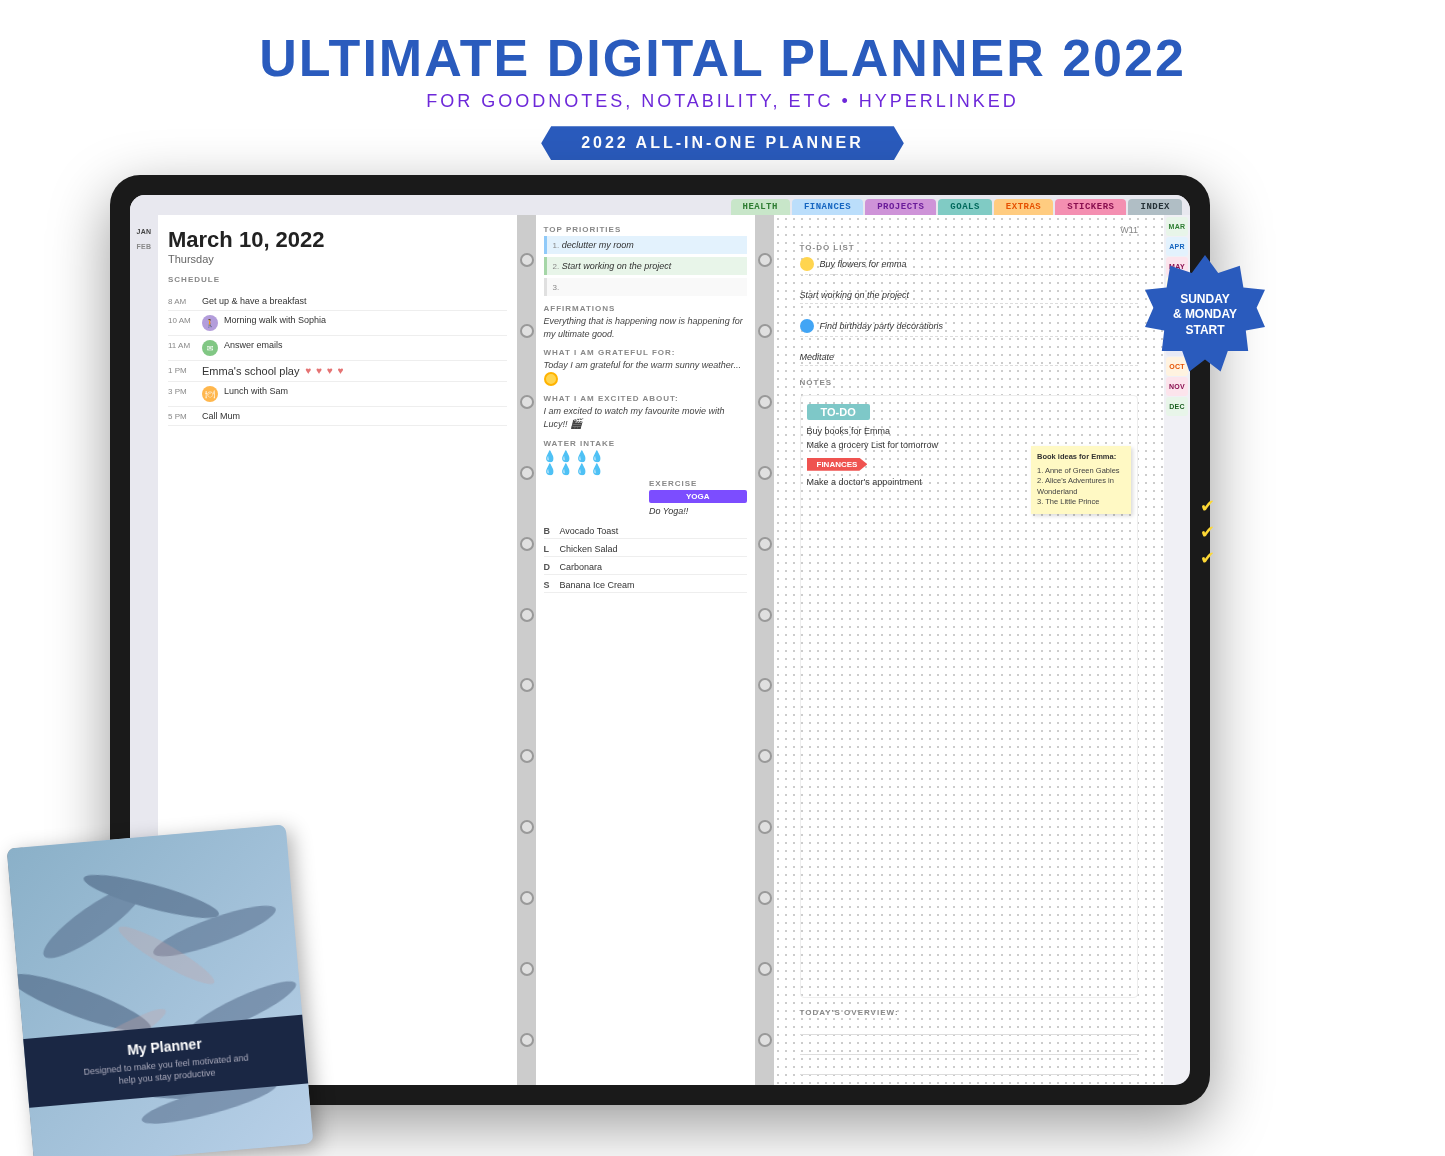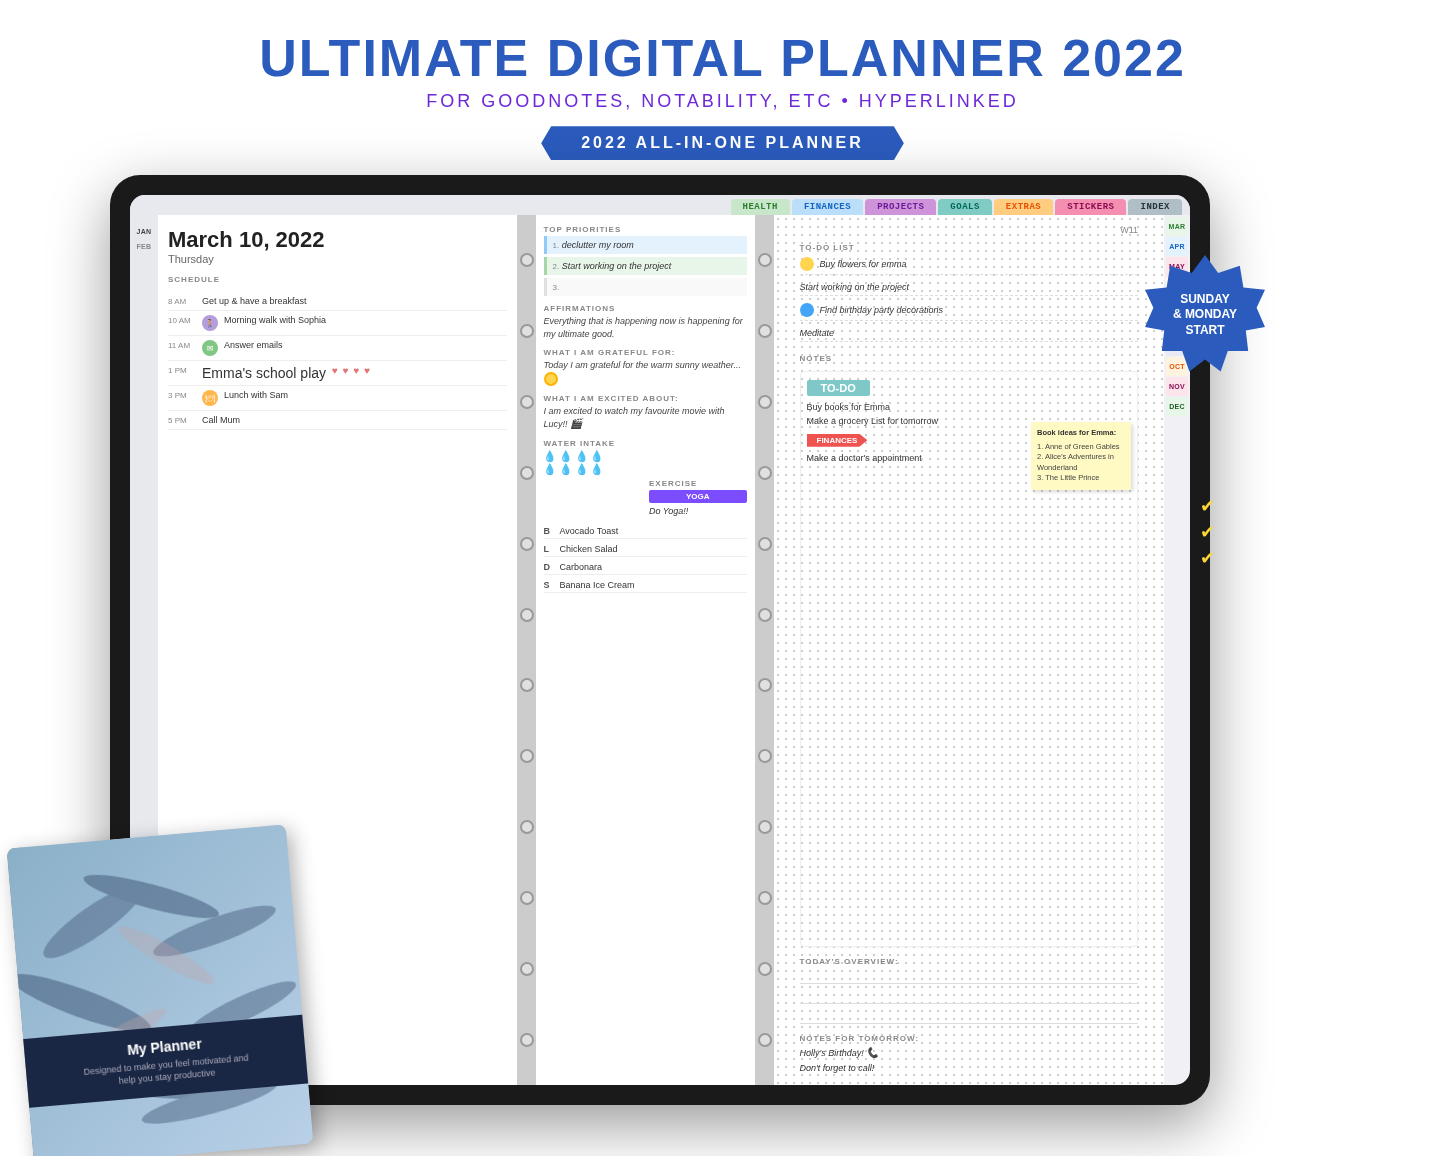--- a/index.html
+++ b/index.html
@@ -307,21 +307,21 @@
       flex: 1;
       background: #ffffff;
       padding: 10px 26px;
       display: flex;
       flex-direction: column;
       gap: 6px;
       overflow: hidden;
       position: relative;
     }
 
-    .todo-list { display: flex; flex-direction: column; gap: 4px; }
+    .todo-list { display: flex; flex-direction: column; gap: 12px; }
     .todo-item {
       display: flex;
       align-items: center;
       gap: 6px;
       border-bottom: 1px dashed #ddd;
       padding: 3px 0;
       font-size: 9px;
       font-style: italic;
       color: #333;
     }
@@ -617,21 +617,21 @@
               <span class="schedule-icon icon-purple">🚶</span>
               <span style="font-size:9px;color:#333">Morning walk with Sophia</span>
             </div>
             <div class="schedule-item">
               <span class="time-label">11 AM</span>
               <span class="schedule-icon icon-green">✉</span>
               <span style="font-size:9px;color:#333">Answer emails</span>
             </div>
             <div class="schedule-item">
               <span class="time-label">1 PM</span>
-              <span style="font-size:14px;color:#333">Emma's school play</span>
+              <span style="font-size:11px;color:#333">Emma's school play</span>
               <span class="hearts">♥ ♥ ♥ ♥</span>
             </div>
             <div class="schedule-item">
               <span class="time-label">3 PM</span>
               <span class="schedule-icon icon-orange">🍽</span>
               <span style="font-size:9px;color:#333">Lunch with Sam</span>
             </div>
             <div class="schedule-item">
               <span class="time-label">5 PM</span>
               <span style="font-size:9px;color:#333">Call Mum</span>
@@ -780,27 +780,20 @@
 
           <div class="overview-section">
             <div class="section-label">TODAY'S OVERVIEW:</div>
             <div class="overview-lines">
               <div class="overview-line"></div>
               <div class="overview-line"></div>
               <div class="overview-line"></div>
             </div>
           </div>
 
-          <div style="margin-top:4px">
-            <div class="section-label">NOTES FOR TOMORROW:</div>
-            <div class="notes-tomorrow">
-              Holly's Birthday! <span style="font-size:10px">📞</span><br>
-              Don't forget to call!
-            </div>
-          </div>
         </div>
 
         <div class="right-month-tabs">
           <div class="month-tab mar">MAR</div>
           <div class="month-tab apr">APR</div>
           <div class="month-tab may">MAY</div>
           <div class="month-tab jun">JUN</div>
           <div class="month-tab jul">JUL</div>
           <div class="month-tab aug">AUG</div>
           <div class="month-tab sep">SEP</div>

